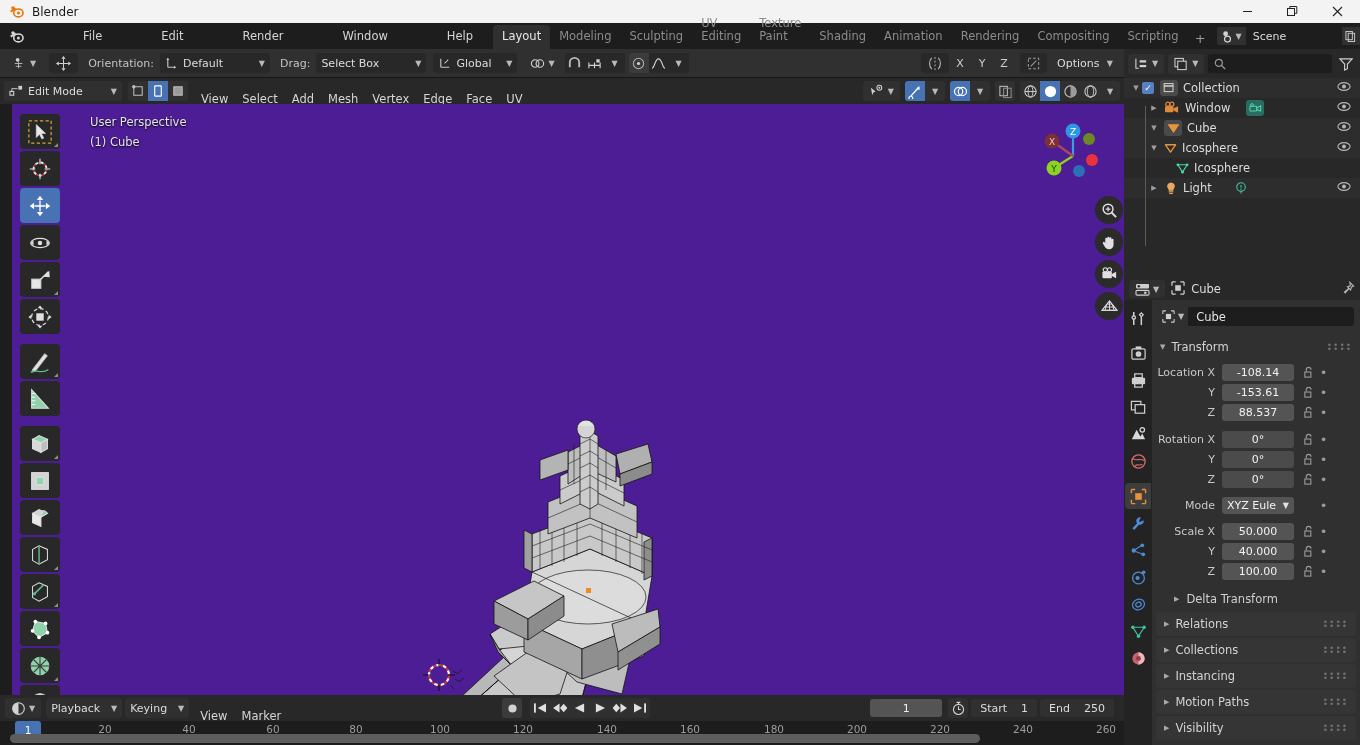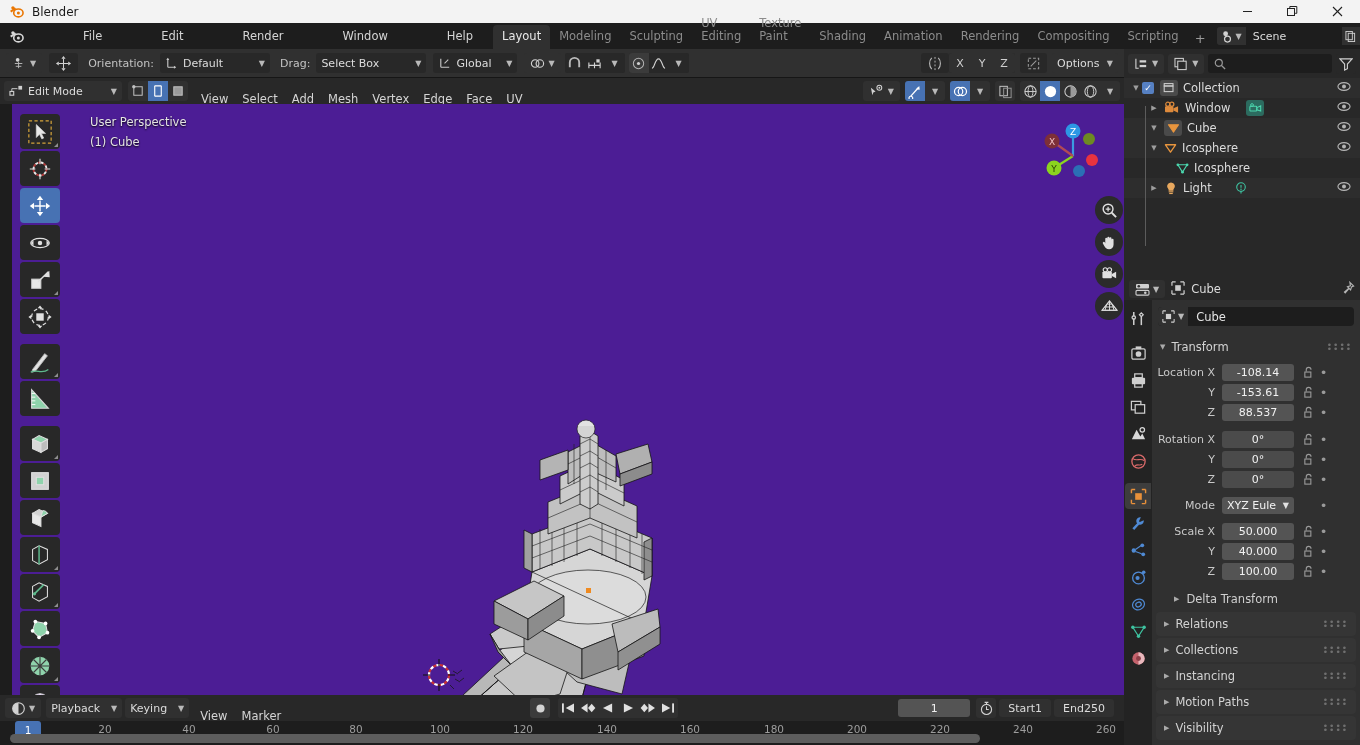--- a/index.html
+++ b/index.html
@@ -132,21 +132,21 @@
     border-radius: 5px;
   }
   .numfield {
     height: 18px; background: #545454; border-radius: 3px; display: flex;
     align-items: center; justify-content: center; color: #f0f0f0; font-size: 11px;
   }
   .startend {
     height: 18px; background: #303030; border-radius: 3px; display: flex; align-items: center;
     color: #dcdcdc; font-size: 11px;
   }
-  .se-cell { display: flex; padding: 0 9px; height: 18px; align-items: center; }
+  .se-cell { display: flex; gap: 14px; padding: 0 9px; height: 18px; align-items: center; }
 
   
   .outliner-head {
     position: absolute; top: 49px; left: 1124px; width: 236px; height: 29px;
     background: #282828; display: flex; align-items: center; padding: 0 4px; gap: 4px;
   }
   .search-box {
     flex: 1; height: 19px; background: #1d1d1d; border-radius: 3px; display: flex;
     align-items: center; padding: 0 6px; gap: 5px; color: #777;
   }

